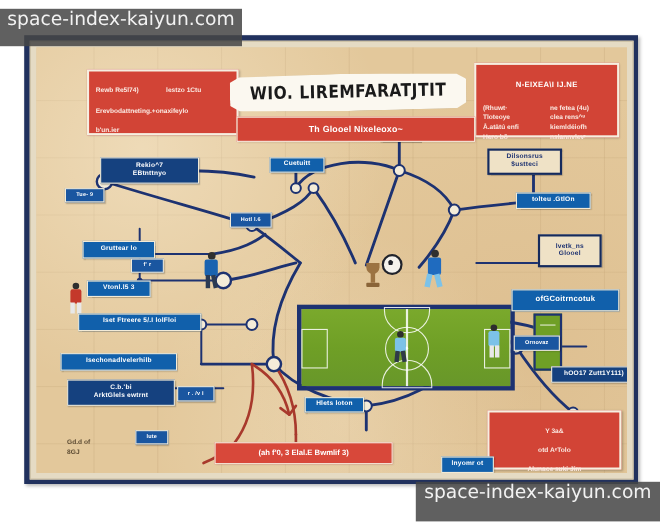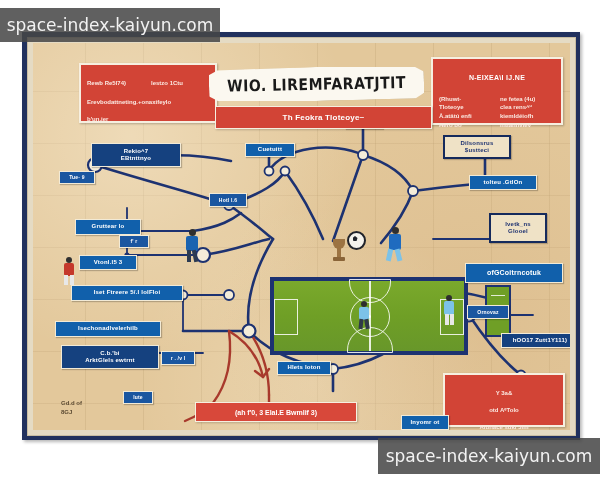--- a/index.html
+++ b/index.html
@@ -141,21 +141,21 @@
 
   
   .player{position:absolute;}
   .player .head{position:absolute;border-radius:50%;}
   .player .body{position:absolute;}
 
   
   .wm{
     position:absolute;background:rgba(70,70,70,.86);
     color:#f2f2f2;font-family:"DejaVu Sans",sans-serif;
-    display:flex;align-items:center;justify-content:center;
+    display:flex;align-items:flex-start;justify-content:center;
   }
   #wm-top{left:0;top:8px;width:220px;height:34px;font-size:17px;}
   #wm-bottom{left:378px;top:438px;width:222px;height:36px;font-size:17px;}
 </style>
 </head>
 <body>
 
 <div id="stage">
 
   <div class="poster-outer">
@@ -385,21 +385,21 @@
           <span>hOO17 Zutt1Y111)</span>
         </div>
         <div class="lbl" style="left:368px;top:372px;width:48px;height:15px;">
           <span>lnyomr ot</span>
         </div>
 
         <div class="ribbon" style="left:176px;top:24px;">
           <span>WIO. LIREMFARATJTIT</span>
         </div>
         <div class="subtitle-bar" style="left:182px;top:63px;">
-          <span>Th Feokra Tloteoye~</span>
+          <span>Th Glooel Nixeleoxo~</span>
         </div>
         <div class="banner-bottom" style="left:162px;top:359px;">
           <span>(ah f'0, 3 Elal.E Bwmlif 3)</span>
         </div>
 
       </div>
     </div>
   </div>
 
   <div class="wm" id="wm-top">

